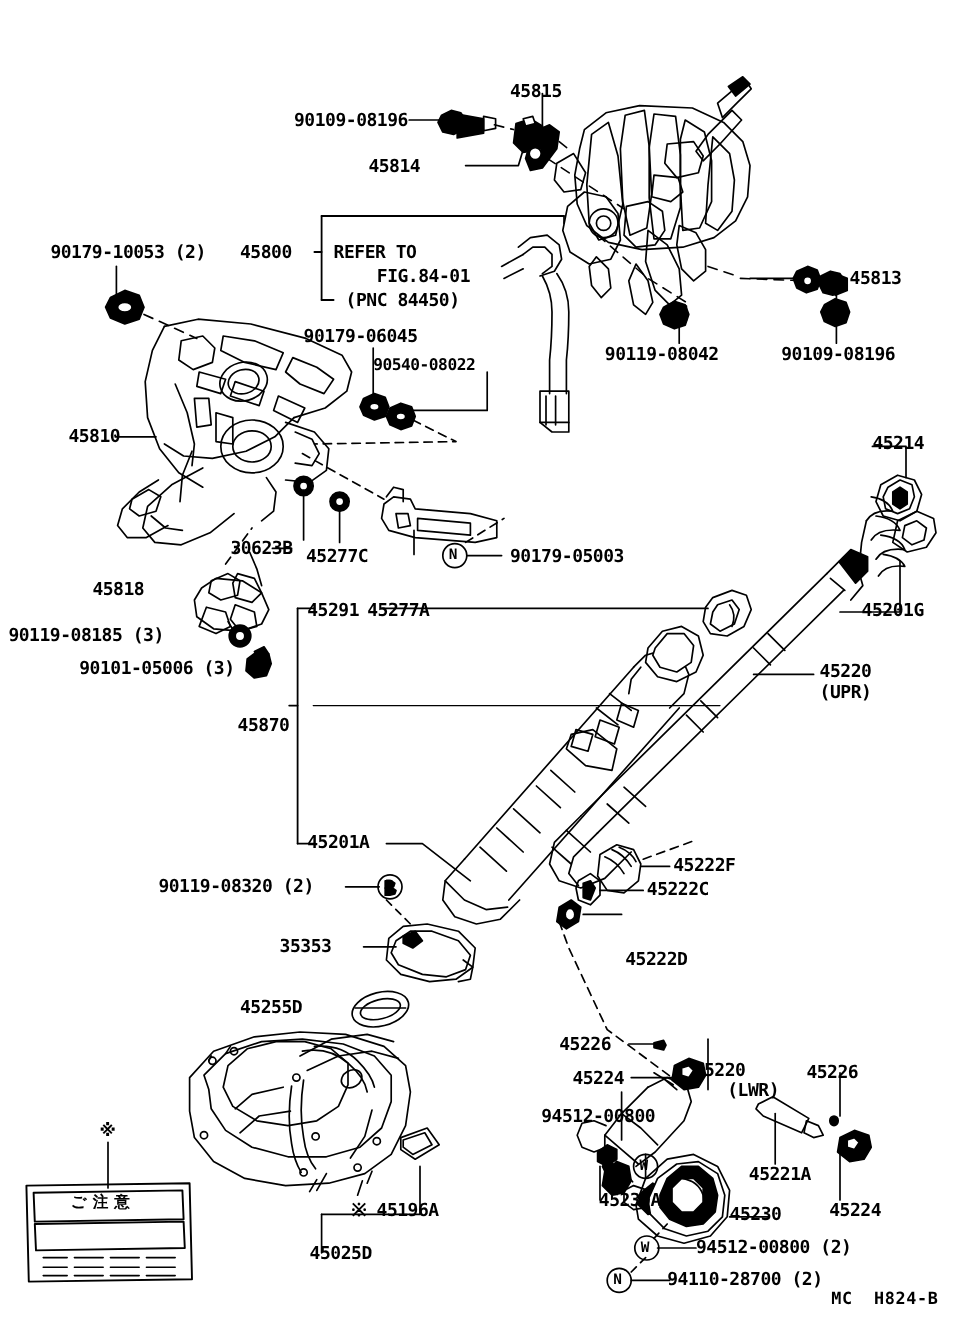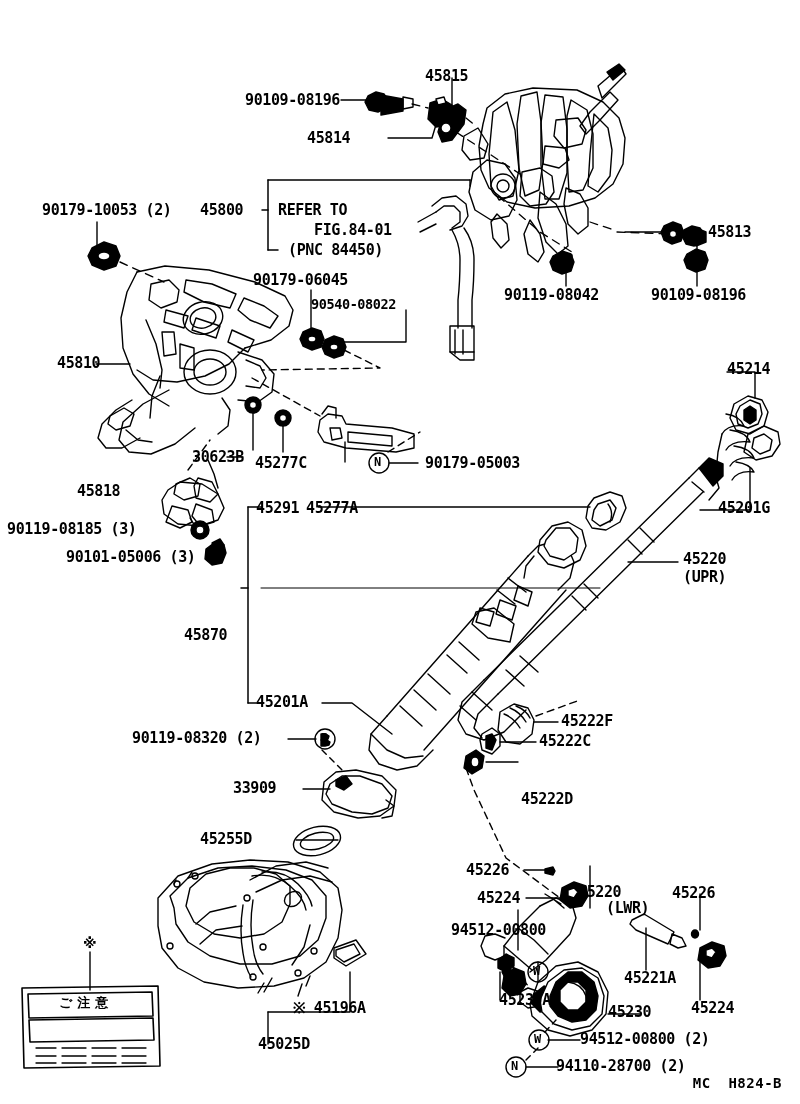--- a/index.html
+++ b/index.html
@@ -518,35 +518,35 @@
   <div class="lbl" style="left:255px; top:455px;">45277C</div>
   <div class="lbl" style="left:306px; top:500px;">45277A</div>
   <div class="lbl" style="left:425px; top:455px;">90179-05003</div>
   <div class="lbl tiny" style="left:374px; top:456px;">N</div>
 
   <div class="lbl" style="left:77px; top:483px;">45818</div>
   <div class="lbl" style="left:7px; top:521px;">90119-08185 (3)</div>
   <div class="lbl" style="left:18px; top:549px;margin-left:48px;">90101-05006 (3)</div>
 
   <div class="lbl" style="left:256px; top:500px;">45291</div>
-  <div class="lbl" style="left:184px; top:596px;margin-top:31px;">45870</div>
+  <div class="lbl" style="left:198px; top:596px;">45870</div>
   <div class="lbl" style="left:256px; top:694px;">45201A</div>
 
   <div class="lbl" style="left:727px; top:361px;">45214</div>
   <div class="lbl" style="left:718px; top:500px;">45201G</div>
   <div class="lbl" style="left:683px; top:551px;">45220</div>
   <div class="lbl" style="left:683px; top:569px;">(UPR)</div>
 
   <div class="lbl" style="left:561px; top:713px;">45222F</div>
   <div class="lbl" style="left:539px; top:733px;">45222C</div>
   <div class="lbl" style="left:521px; top:753px;margin-top:38px;">45222D</div>
 
   <div class="lbl" style="left:132px; top:730px;">90119-08320 (2)</div>
   <div class="lbl tiny" style="left:321px; top:732px;">B</div>
-  <div class="lbl" style="left:233px; top:780px;">33909</div>
+  <div class="lbl" style="left:233px; top:780px;">35353</div>
   <div class="lbl" style="left:200px; top:831px;">45255D</div>
 
   <div class="lbl" style="left:293px; top:1000px;">※ 45196A</div>
   <div class="lbl" style="left:258px; top:1036px;">45025D</div>
 
   <div class="lbl star" style="left:83px; top:936px;">※</div>
   <div class="lbl jp" style="left:59px; top:996px; letter-spacing:5px;">ご注意</div>
 
   <div class="lbl" style="left:466px; top:862px;">45226</div>
   <div class="lbl" style="left:578px; top:884px;">45220</div>

